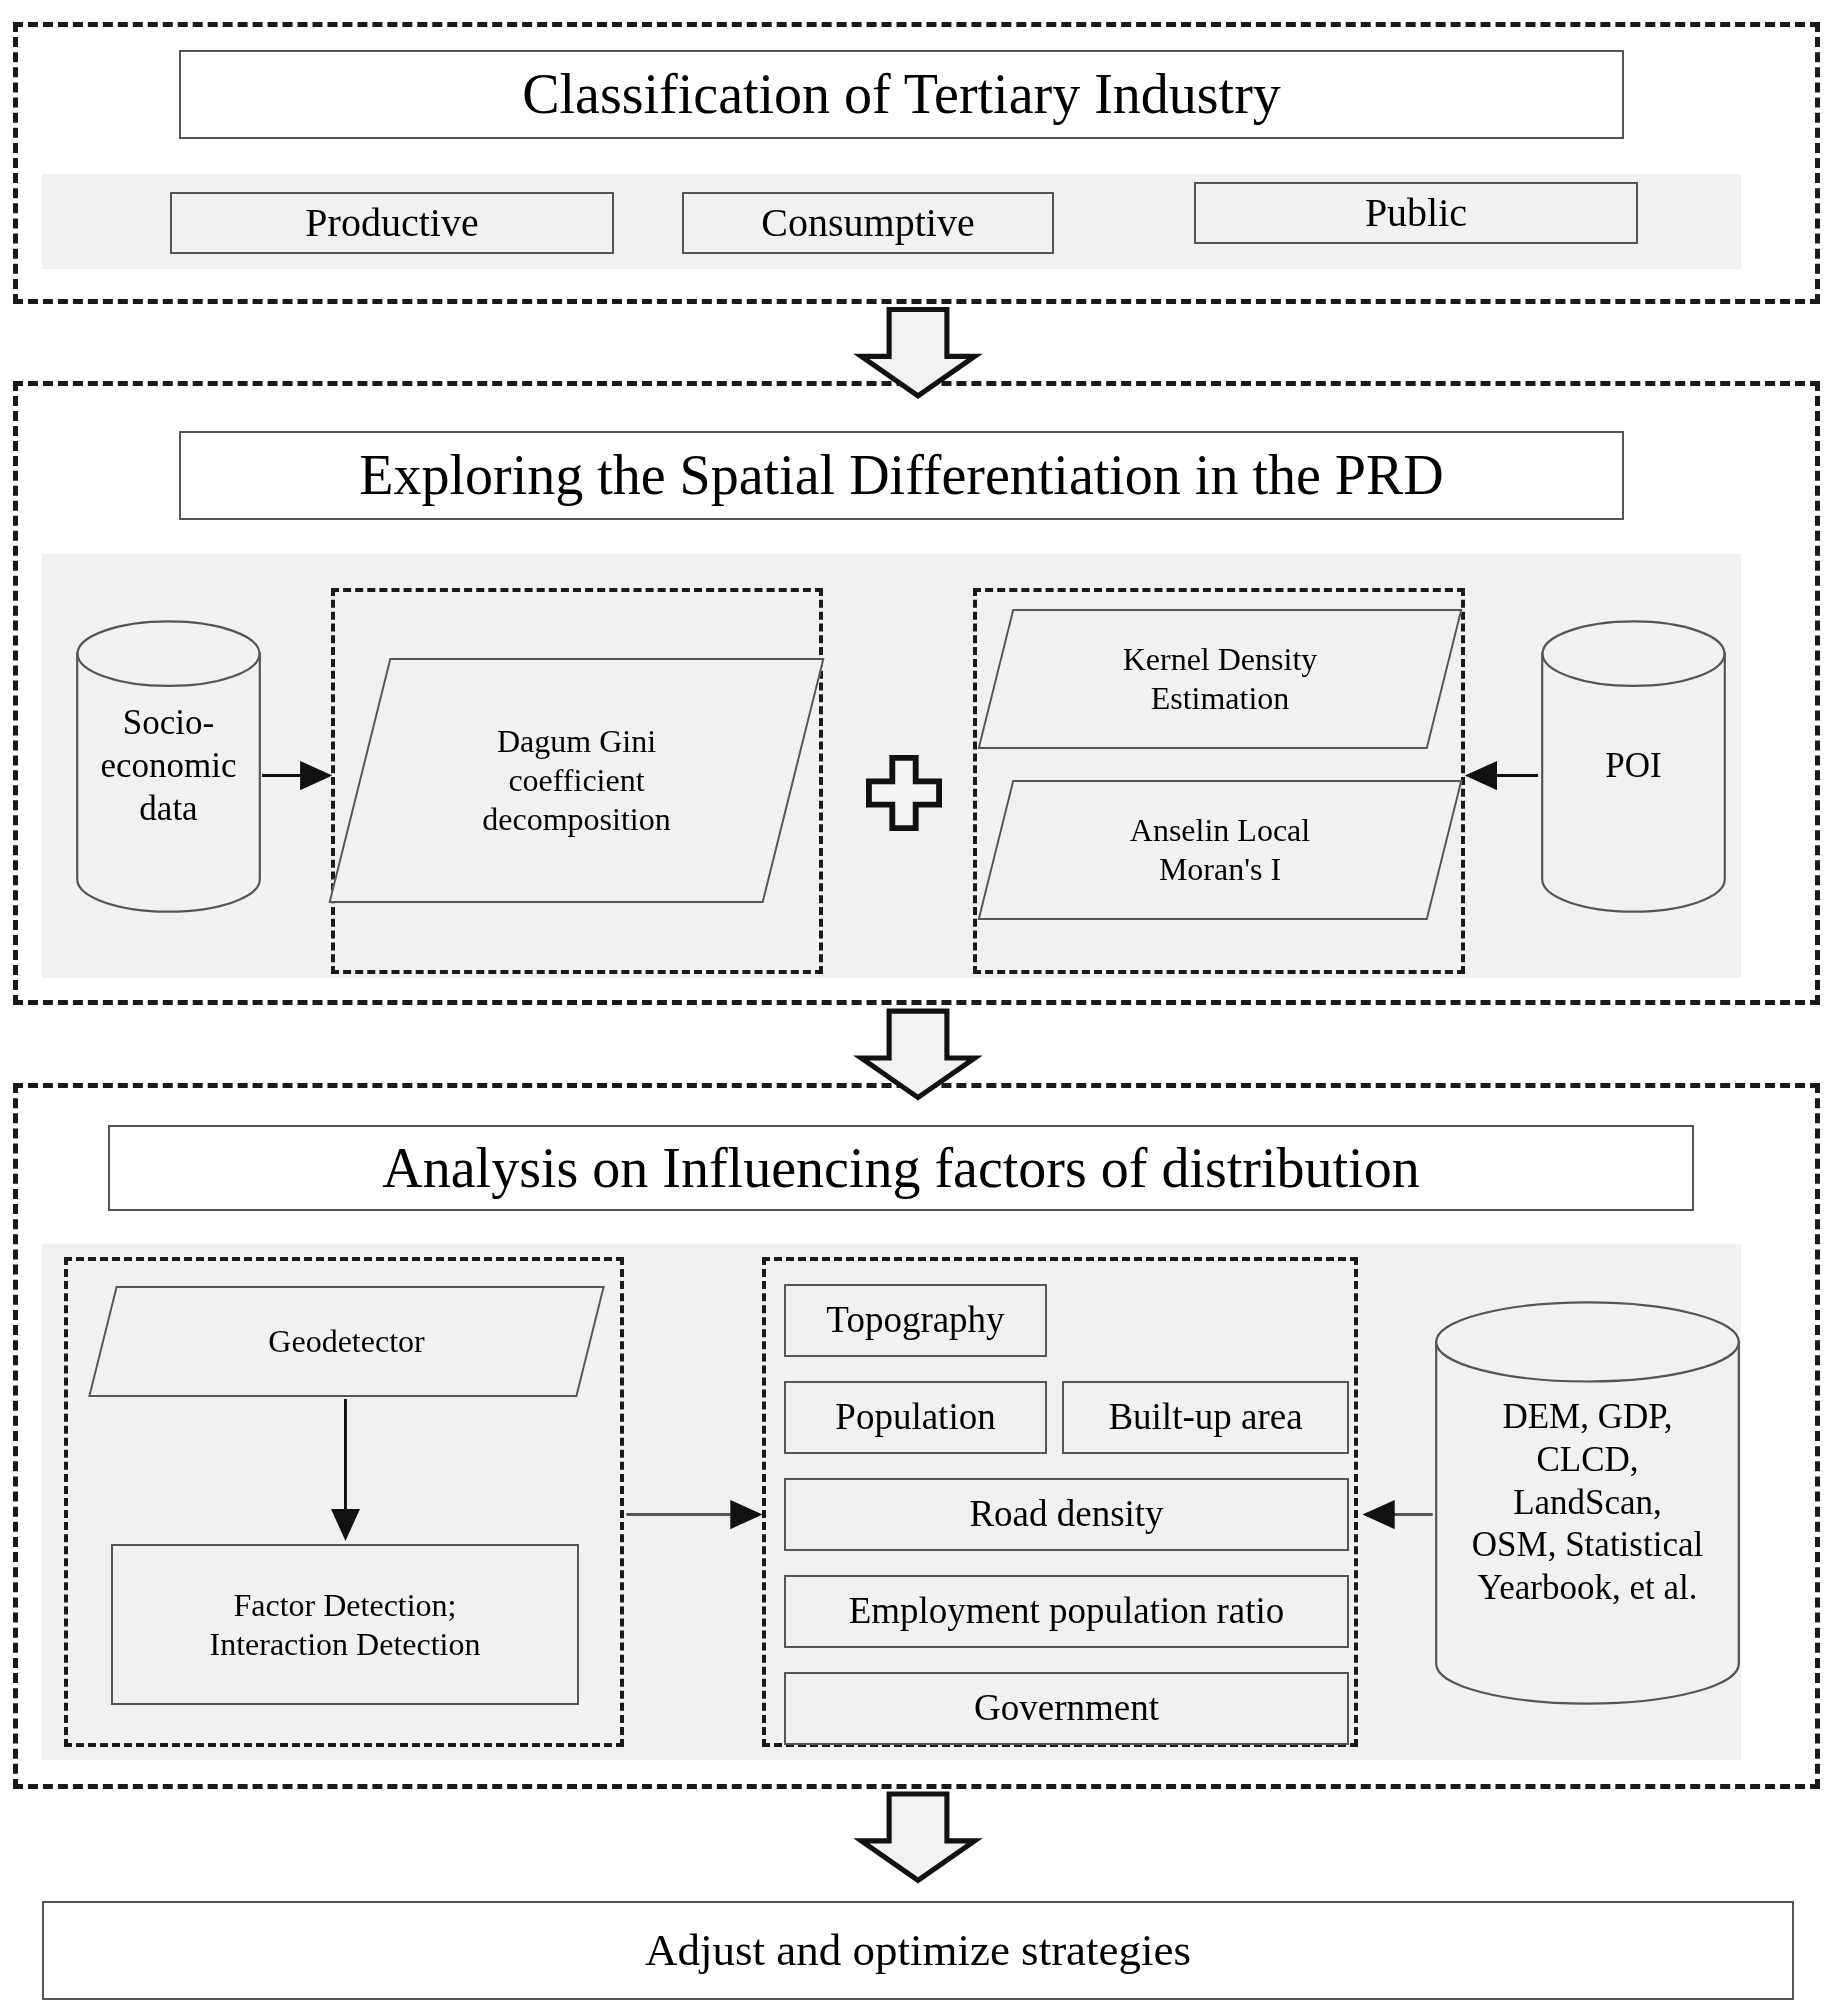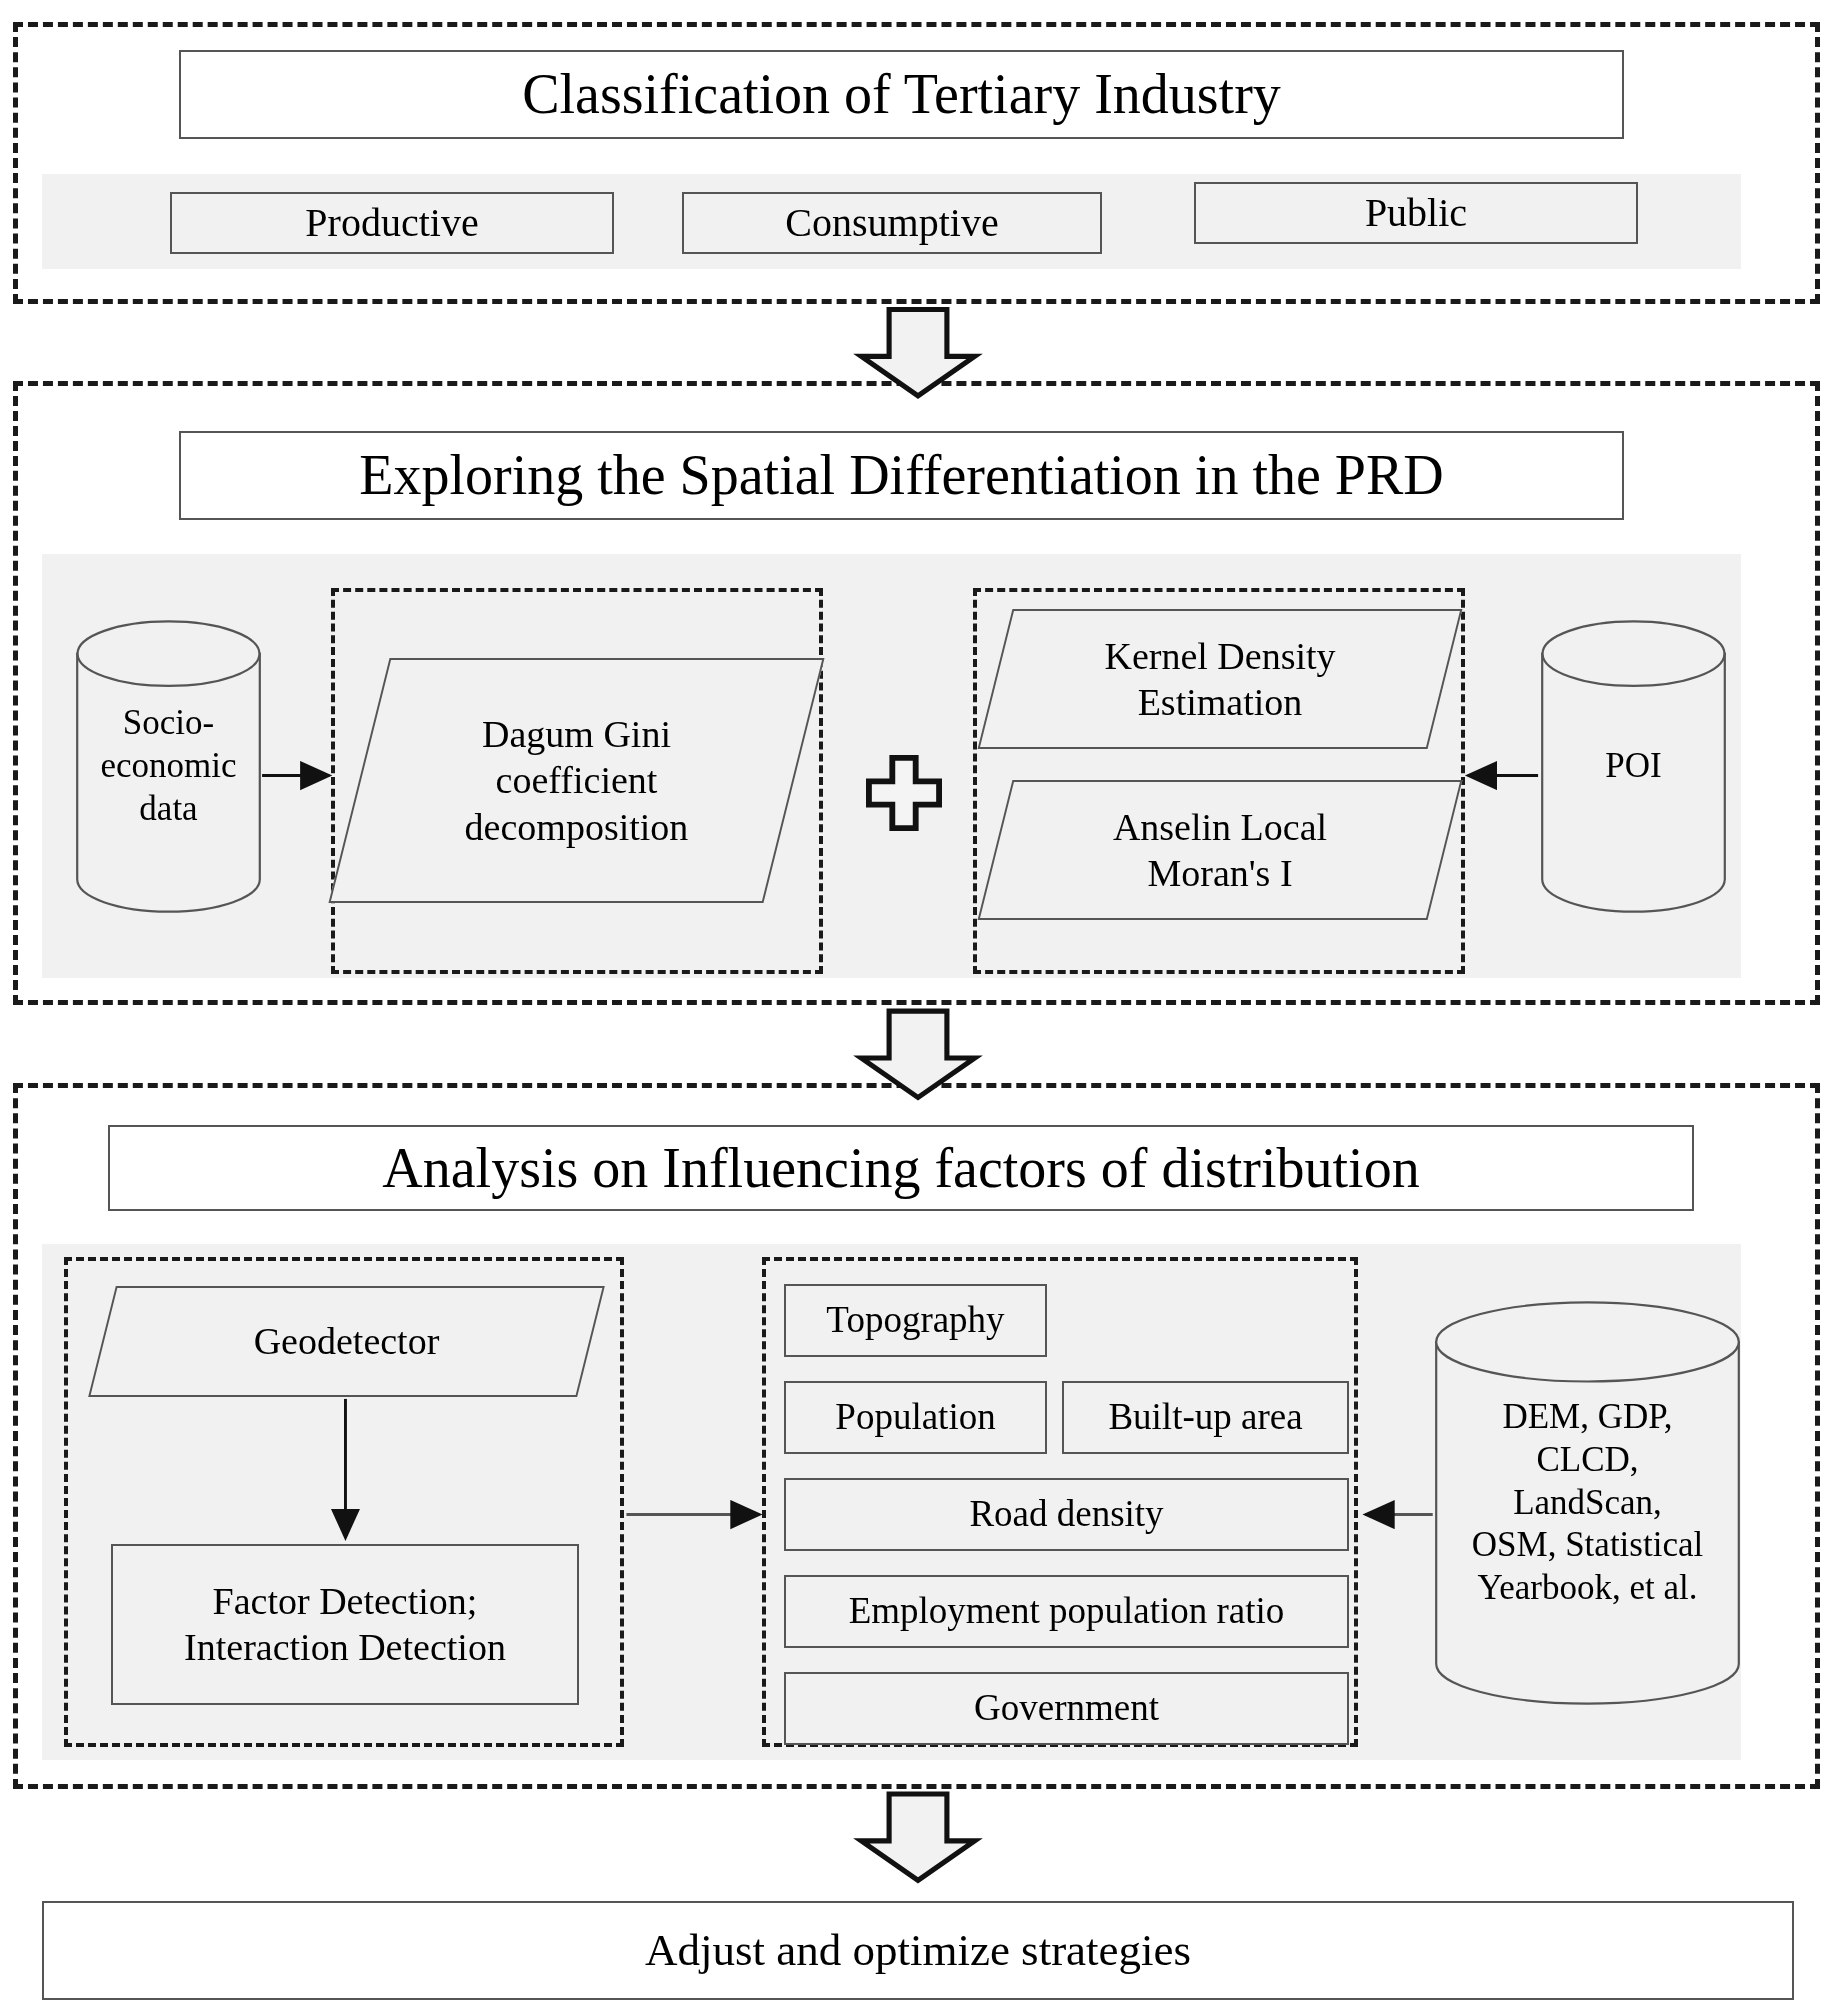--- a/index.html
+++ b/index.html
@@ -109,39 +109,39 @@
     pointer-events: none;
   }
 
   
   .plus-icon { position: absolute; }
   .plus-icon svg { width: 100%; height: 100%; display:block; }
 
   
   .t-section-title { font-size: 56px; }
   .t-cat          { font-size: 40px; }
-  .t-node         { font-size: 38px; }
+  .t-node         { font-size: 32px; }
   .t-node-sm      { font-size: 37px; }
   .t-cyl          { font-size: 35px; }
   .t-final        { font-size: 45px; }
 </style>
 </head>
 <body>
 
 <div id="canvas">
 
   <div class="dash-section" style="left:13px; top:22px; width:1807px; height:282px;"></div>
 
   <div class="title-box t-section-title" style="left:179px; top:50px; width:1445px; height:89px;">Classification of Tertiary Industry</div>
 
   <div class="gray-panel" style="left:42px; top:174px; width:1699px; height:95px;"></div>
 
   <div class="node-box t-cat" style="left:170px; top:192px; width:444px; height:62px;">Productive</div>
 
-  <div class="node-box t-cat" style="left:682px; top:192px; width:420px; height:62px;">Consumptive</div>
+  <div class="node-box t-cat" style="left:682px; top:192px; width:372px; height:62px;">Consumptive</div>
 
   <div class="node-box t-cat" style="left:1194px; top:182px; width:444px; height:62px;">Public</div>
 
   <div class="dash-section" style="left:13px; top:381px; width:1807px; height:624px;"></div>
 
   <div class="title-box t-section-title" style="left:179px; top:431px; width:1445px; height:89px;">Exploring the Spatial Differentiation in the PRD</div>
 
   <div class="gray-panel" style="left:42px; top:554px; width:1699px; height:424px;"></div>
 
   <div class="cyl" style="left:75px; top:620px; width:187px; height:293px;">

